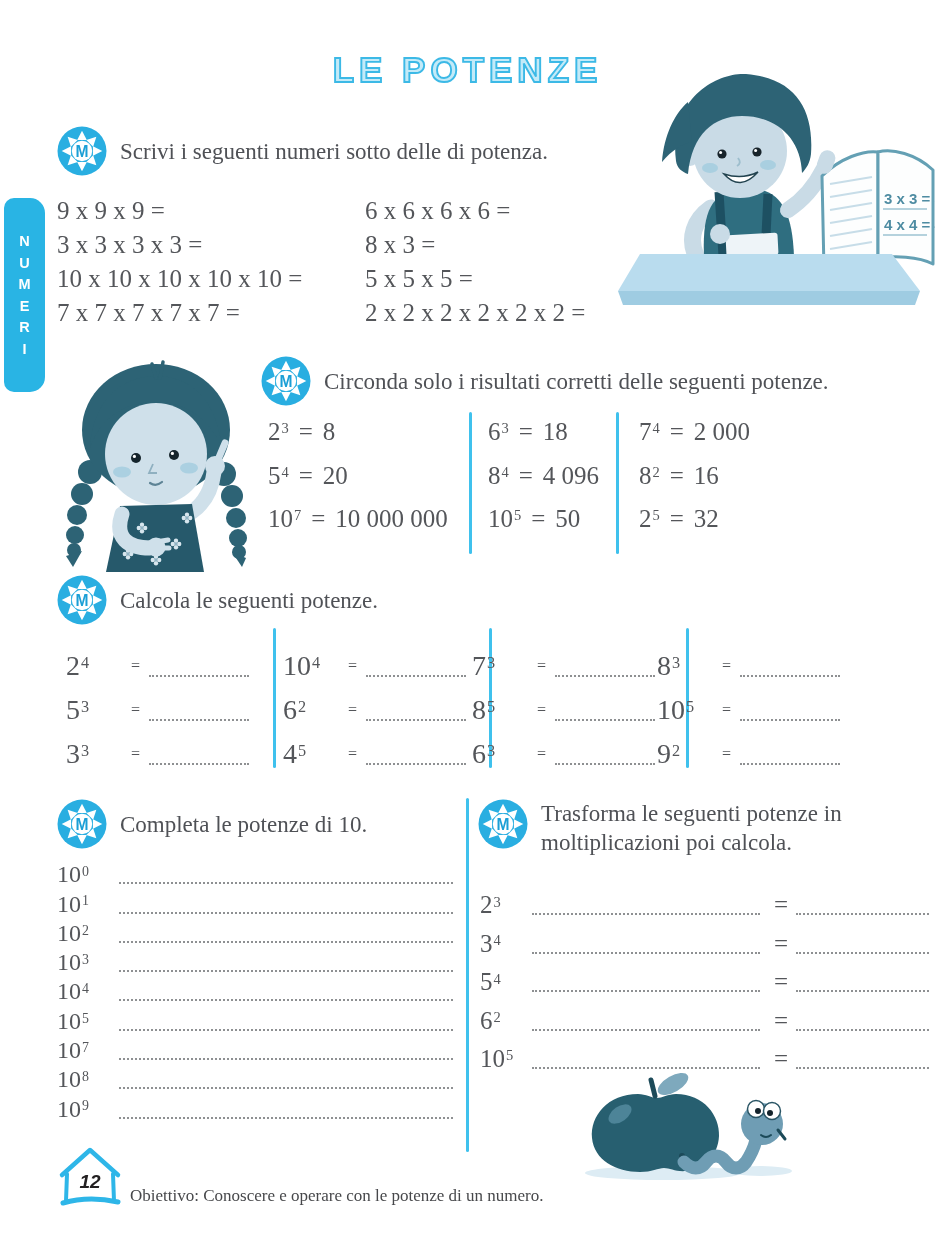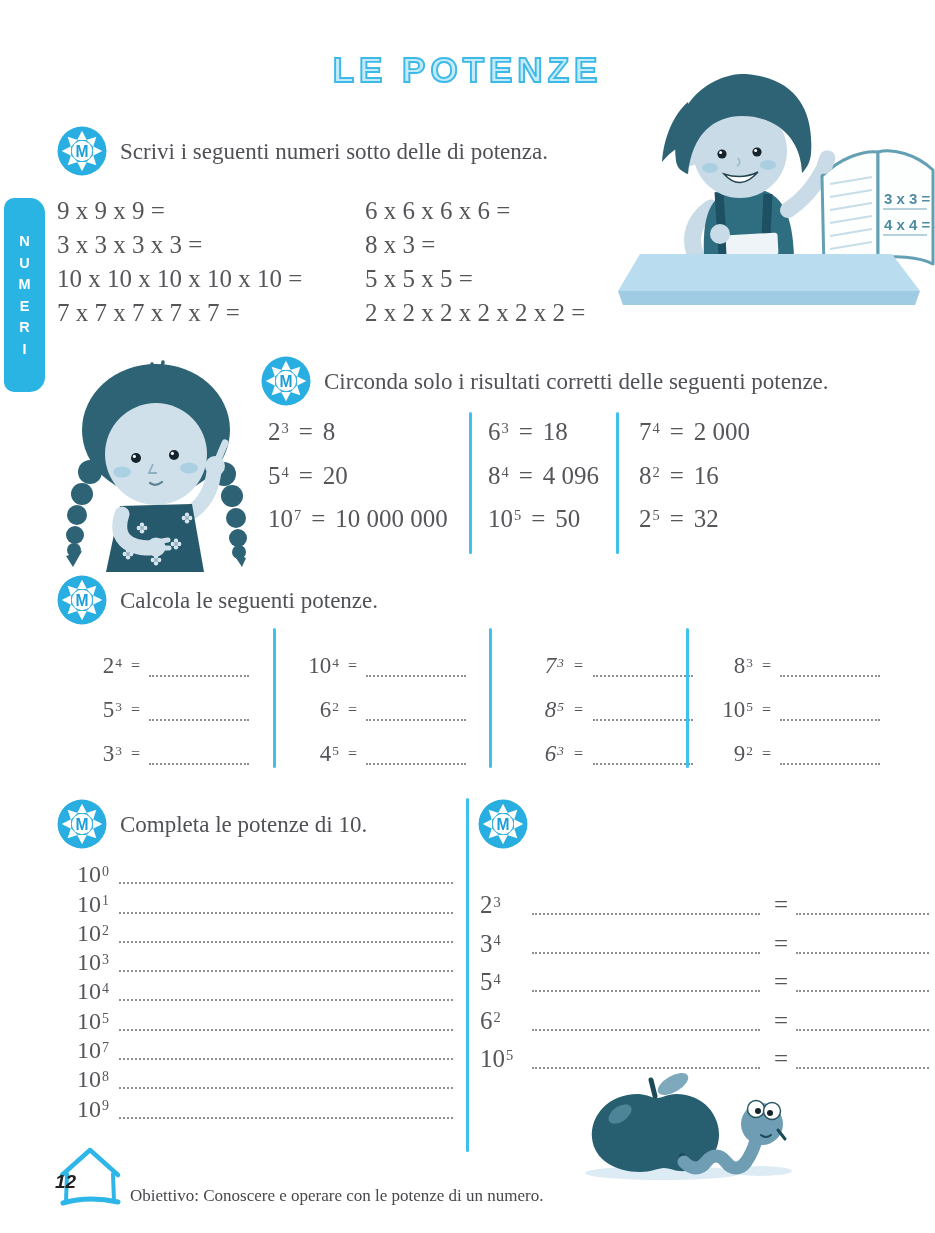--- a/index.html
+++ b/index.html
@@ -16,36 +16,36 @@
   .ex-icon{width:50px;height:50px;flex:0 0 auto;}
   .instr{font-size:23px;color:#4f5156;line-height:29px;}
   .abs{position:absolute;}
   .mult-row{font-size:25px;line-height:34px;white-space:nowrap;}
   sup{font-size:0.58em;position:relative;top:-0.45em;vertical-align:baseline;line-height:0;margin-left:1px;}
   .eq-row{display:flex;align-items:baseline;font-size:25px;height:43.5px;white-space:nowrap;}
   .eq{margin:0 10px;}
   .pow{white-space:nowrap;}
   .vdiv{position:absolute;width:3px;background:#3fc1ed;border-radius:2px;}
   .calc-row{display:flex;align-items:flex-end;height:44px;}
-  .pow-r{display:inline-block;width:56px;text-align:right;font-size:23px;line-height:28px;}
+  .pow-r{display:inline-block;width:56px;font-size:28px;line-height:28px;}
   .calc-row .eq{margin:0 9px;line-height:28px;}
   .dots{display:inline-block;height:4px;border-bottom:2px dotted #8e9092;}
   .dots-s{width:100px;margin-bottom:3px;}
   .p10-row{display:flex;align-items:flex-end;height:29.3px;}
-  .pow-10{font-size:24px;line-height:25px;width:52px;text-align:right;}
+  .pow-10{font-size:24px;line-height:25px;width:52px;}
   .dots-l{flex:1;margin-left:10px;margin-bottom:3px;}
   .tr-row{display:flex;align-items:flex-end;height:38.4px;}
   .pow-t{width:52px;font-size:25px;line-height:26px;}
   .dots-m{width:228px;margin-bottom:3px;}
   .tr-row .eq{margin:0 8px 0 14px;font-size:25px;line-height:26px;}
   .dots-r{width:133px;margin-bottom:3px;}
   .footer{position:absolute;top:1186px;left:130px;width:760px;text-align:left;
           font-size:17px;color:#47484b;}
   .house{position:absolute;left:55px;top:1144px;width:70px;height:66px;}
-  .house-num{position:absolute;left:0;top:27px;width:100%;text-align:left;
+  .house-num{position:absolute;left:0;top:27px;width:100%;text-align:center;
           font-family:"Liberation Sans",sans-serif;font-style:italic;font-weight:bold;
           font-size:19px;color:#232021;}
 </style>
 </head>
 <body>
 
 <div class="page">
 
   <div class="title">LE POTENZE</div>
 
@@ -307,39 +307,39 @@
         <span class="eq">=</span>
         <span class="dots dots-s"></span>
       </div>
       <div class="calc-row">
         <span class="pow pow-r">4<sup>5</sup></span>
         <span class="eq">=</span>
         <span class="dots dots-s"></span>
       </div>
     </div>
   <div class="vdiv" style="left:489px;top:628px;height:140px;"></div>
-  <div class="abs" style="left:508px;top:636px;font-style:italic;">
+  <div class="abs" style="left:472px;top:636px;">
       <div class="calc-row">
         <span class="pow pow-r">7<sup>3</sup></span>
         <span class="eq">=</span>
         <span class="dots dots-s"></span>
       </div>
       <div class="calc-row">
         <span class="pow pow-r">8<sup>5</sup></span>
         <span class="eq">=</span>
         <span class="dots dots-s"></span>
       </div>
       <div class="calc-row">
         <span class="pow pow-r">6<sup>3</sup></span>
         <span class="eq">=</span>
         <span class="dots dots-s"></span>
       </div>
     </div>
   <div class="vdiv" style="left:686px;top:628px;height:140px;"></div>
-  <div class="abs" style="left:697px;top:636px;">
+  <div class="abs" style="left:657px;top:636px;">
       <div class="calc-row">
         <span class="pow pow-r">8<sup>3</sup></span>
         <span class="eq">=</span>
         <span class="dots dots-s"></span>
       </div>
       <div class="calc-row">
         <span class="pow pow-r">10<sup>5</sup></span>
         <span class="eq">=</span>
         <span class="dots dots-s"></span>
       </div>
@@ -422,20 +422,24 @@
           <polygon points="24,4.5 28.6,13.5 19.4,13.5" transform="rotate(135 24 24)"></polygon>
           <polygon points="24,4.5 28.6,13.5 19.4,13.5" transform="rotate(180 24 24)"></polygon>
           <polygon points="24,4.5 28.6,13.5 19.4,13.5" transform="rotate(225 24 24)"></polygon>
           <polygon points="24,4.5 28.6,13.5 19.4,13.5" transform="rotate(270 24 24)"></polygon>
           <polygon points="24,4.5 28.6,13.5 19.4,13.5" transform="rotate(315 24 24)"></polygon>
         </g>
         <circle cx="24" cy="24" r="9.8" fill="#ffffff"></circle>
         <text x="24" y="29.5" text-anchor="middle" font-size="15" font-weight="bold" fill="#1b9fd6" font-family="Liberation Sans, sans-serif">M</text>
       </svg>
     </span>
+    <span class="instr">
+      <div>Trasforma le seguenti potenze in</div>
+      <div>moltiplicazioni poi calcola.</div>
+    </span>
   </div>
   <div class="abs" style="left:480px;top:880px;width:450px;">
       <div class="tr-row">
         <span class="pow pow-t">2<sup>3</sup></span>
         <span class="dots dots-m"></span>
         <span class="eq">=</span>
         <span class="dots dots-r"></span>
       </div>
       <div class="tr-row">
         <span class="pow pow-t">3<sup>4</sup></span>

